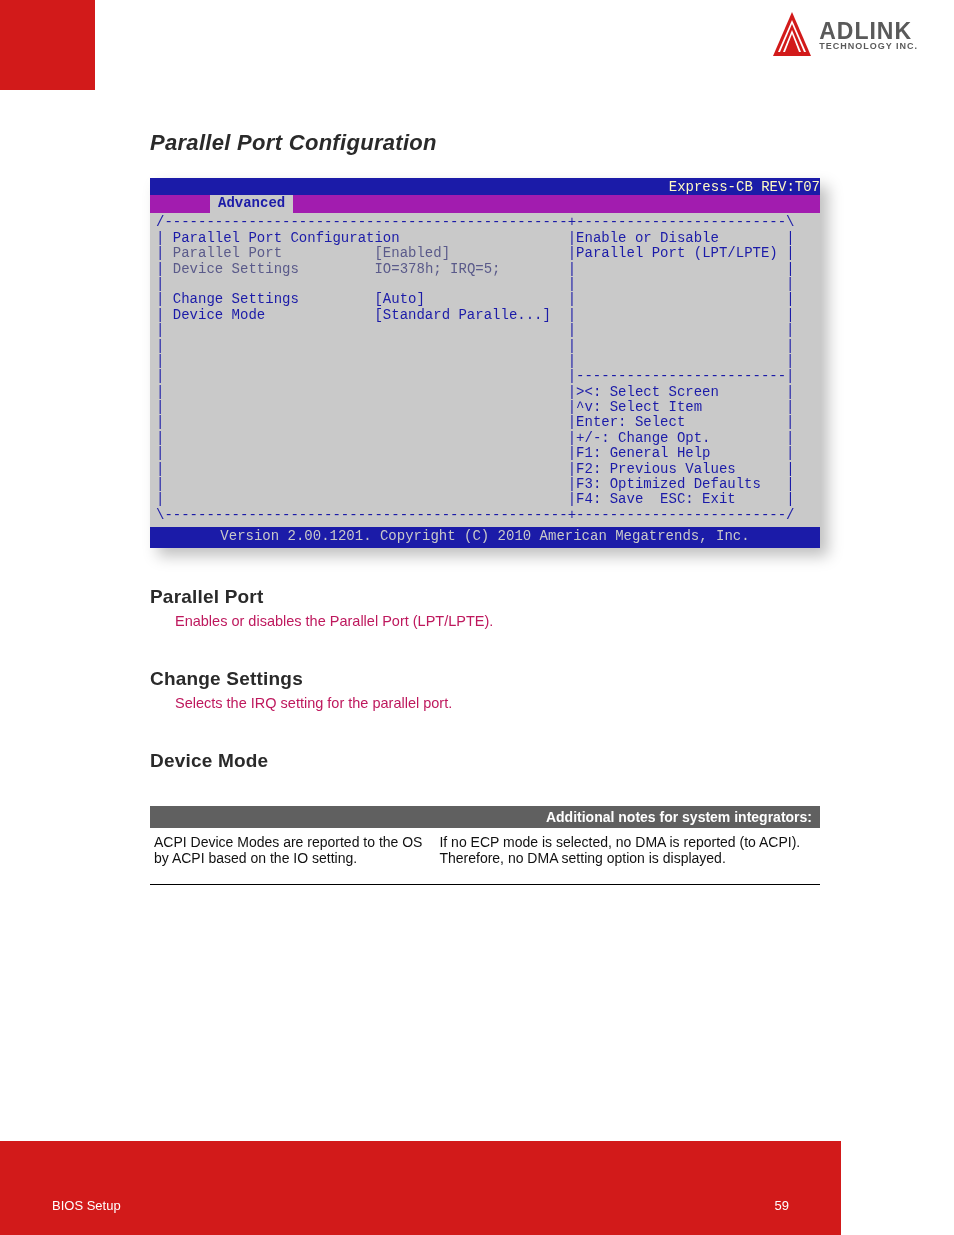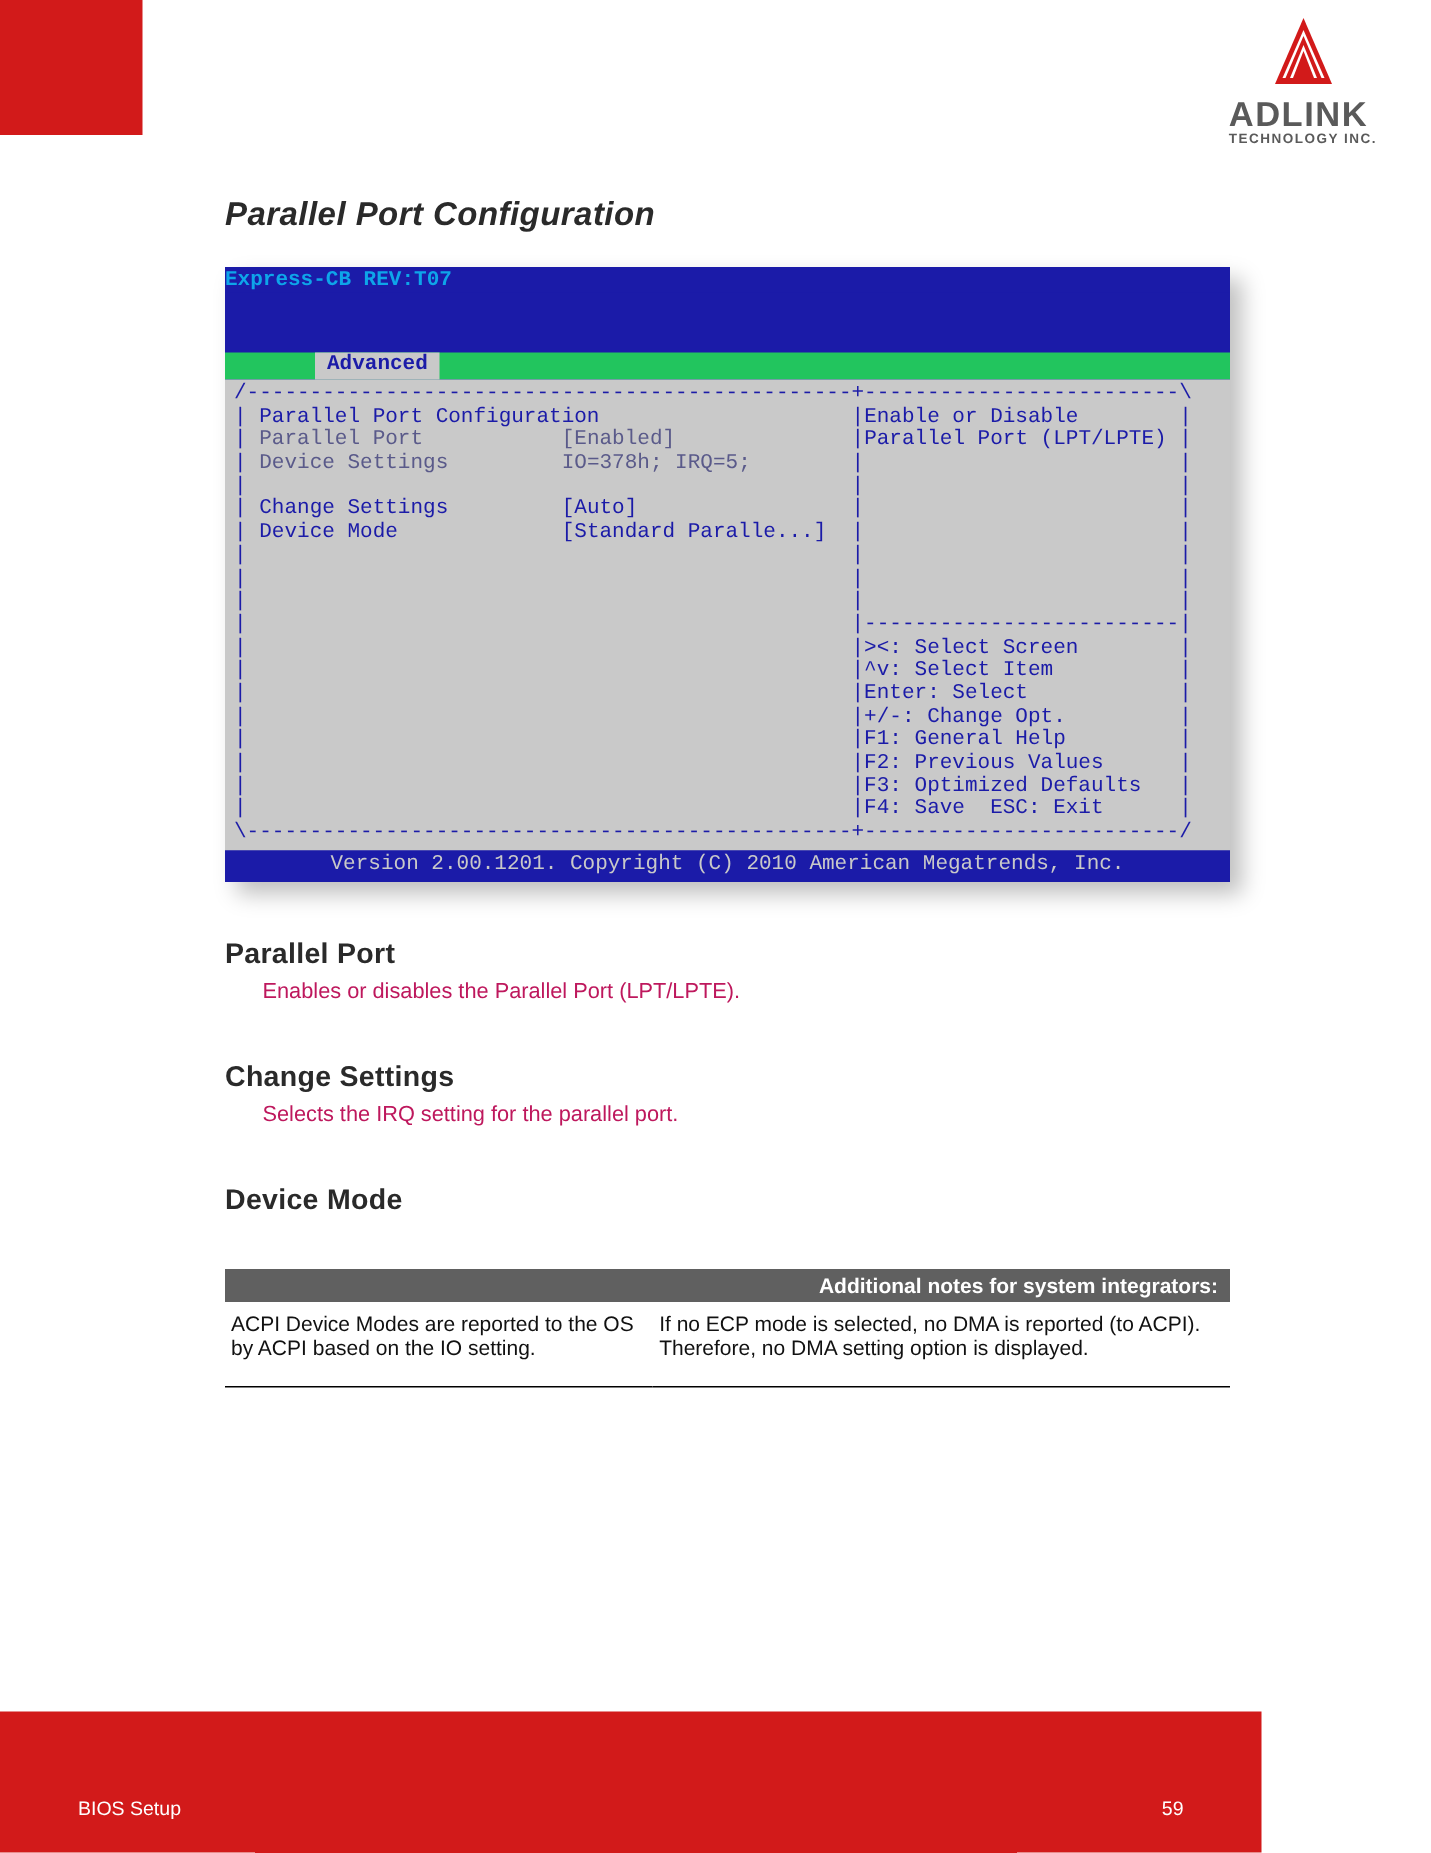--- a/index.html
+++ b/index.html
@@ -28,21 +28,21 @@
     position: absolute; left: 52px; bottom: 22px;
     font-size: 13px;
   }
   .red-footer .ft-right {
     position: absolute; right: 52px; bottom: 22px;
     font-size: 13px;
   }
   .logo {
     position: absolute;
     top: 12px; right: 36px;
-    display: flex; align-items: center; gap: 6px; flex-direction: column;
+    display: flex; align-items: center; gap: 6px;
   }
   .logo-mark svg { display:block; }
   .logo-text .line1 {
     font-family: Arial, sans-serif;
     font-weight: 800;
     font-size: 23px;
     color: #5a5a5a;
     letter-spacing: 1px;
     line-height: 0.9;
   }
@@ -71,30 +71,29 @@
   .bios {
     width: 670px;
     background: #1b1ba8;
     box-shadow: 8px 8px 14px rgba(0,0,0,0.25);
     font-family: "Courier New", monospace;
     font-size: 14px;
     line-height: 1.1;
   }
   .bios-title {
     background: #1b1ba8;
-    color: #0ea5e9;
-    text-align: left;
+    color: #fef9c3;
+    text-align: right;
     padding: 2px 0 0;
-    font-weight: 700;
+    font-weight: 400;
   }
   .bios-tabbar {
-    background: #22c55e;
+    background: #a21caf;
     padding: 0 0 0 60px;
     height: 18px;
-    margin-top: 40px;
   }
   .bios-tab {
     display: inline-block;
     background: #c9c9c9;
     color: #1b1ba8;
     padding: 1px 8px;
     font-weight: 700;
   }
   .bios-body {
     background: #c9c9c9;

